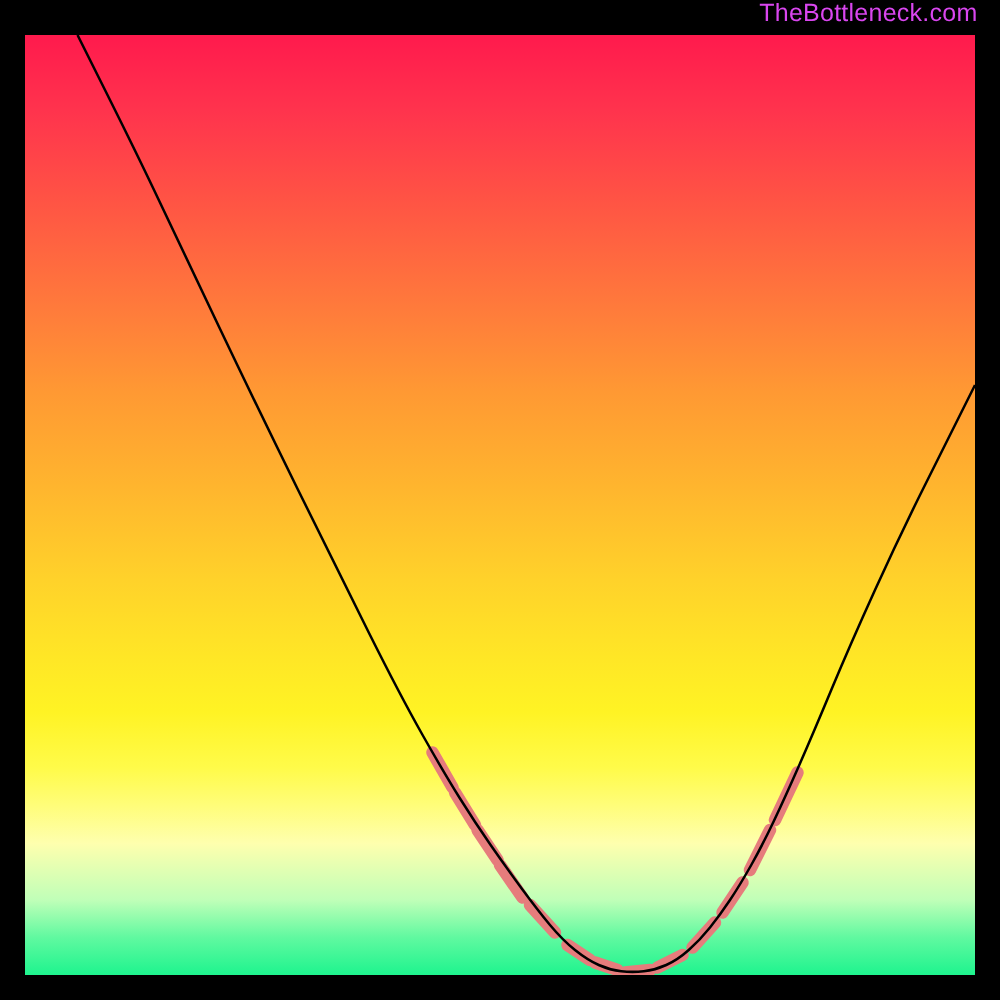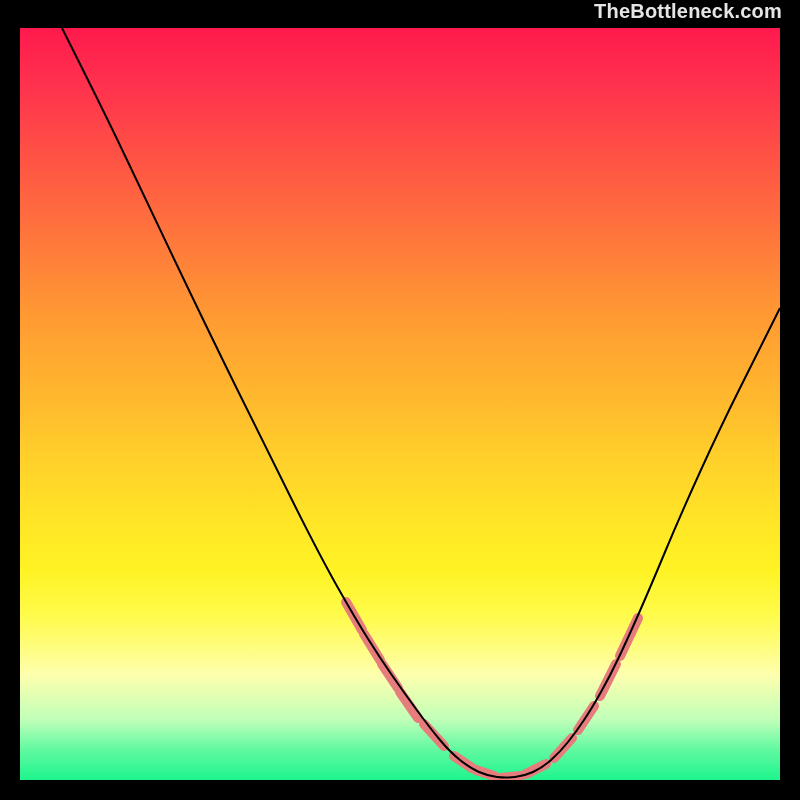--- a/index.html
+++ b/index.html
@@ -44,23 +44,23 @@
       #feffae 86%,
       #c0ffb8 92%,
       #60f9a0 96%,
       #1ef48e 100%
     );
   }
   .watermark {
     position: absolute;
     top: 0;
     right: 18px;
-    color: #e5e5e5;
+    color: #d946ef;
     font-size: 20px;
-    font-weight: 700;
+    font-weight: 400;
     letter-spacing: 0.2px;
     user-select: none;
   }
   svg.curve {
     position: absolute;
     inset: 0;
     width: 100%;
     height: 100%;
   }
 </style>

